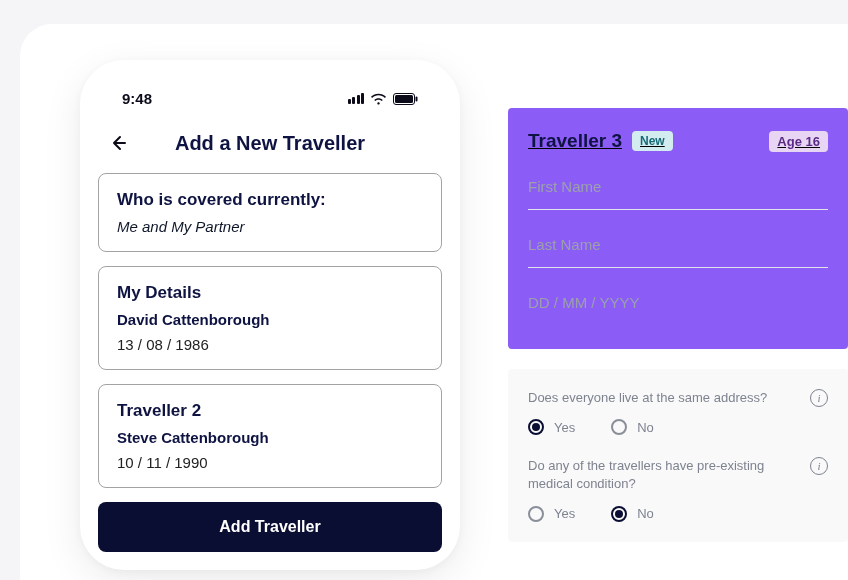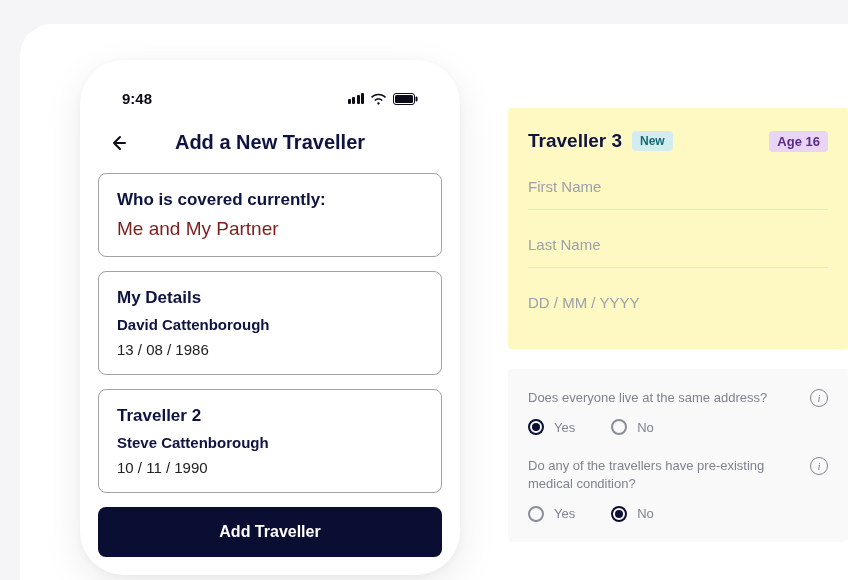--- a/index.html
+++ b/index.html
@@ -37,20 +37,21 @@
       justify-content: space-between;
       align-items: center;
       padding: 6px 24px 20px 24px;
       font-weight: 700;
       font-size: 15px;
       color: #0b0b1a;
     }
     .status-icons { display: flex; gap: 6px; align-items: center; }
     .nav-row {
       display: flex;
+      align-items: center;
       padding: 4px 8px 18px 8px;
     }
     .back-arrow {
       width: 24px; height: 24px;
       display: inline-flex; align-items: center; justify-content: center;
       cursor: pointer;
     }
     .page-title {
       flex: 1;
       text-align: center;
@@ -66,22 +67,23 @@
       padding: 16px 18px;
       margin-bottom: 14px;
     }
     .card-heading {
       font-size: 17px;
       font-weight: 800;
       color: #0e1342;
       margin-bottom: 8px;
     }
     .card-sub {
-      font-size: 19px;
-      color: #7f1d1d;
+      font-size: 15px;
+      color: #0f172a;
+      font-style: italic;
     }
     .card-name {
       font-size: 15px;
       font-weight: 700;
       color: #0e1342;
       margin-bottom: 8px;
     }
     .card-date {
       font-size: 15px;
       color: #222;
@@ -101,23 +103,24 @@
     .right-panel {
       position: absolute;
       top: 84px;
       left: 488px;
       width: 340px;
       display: flex;
       flex-direction: column;
       gap: 20px;
     }
     .form-card {
-      background: #fef9c3;
+      background: #8b5cf6;
       border-radius: 4px;
       padding: 22px 20px 24px 20px;
+      text-decoration: underline;
     }
     .trav-row {
       display: flex;
       align-items: center;
       gap: 10px;
       margin-bottom: 14px;
     }
     .trav-title {
       font-size: 19px;
       font-weight: 800;

